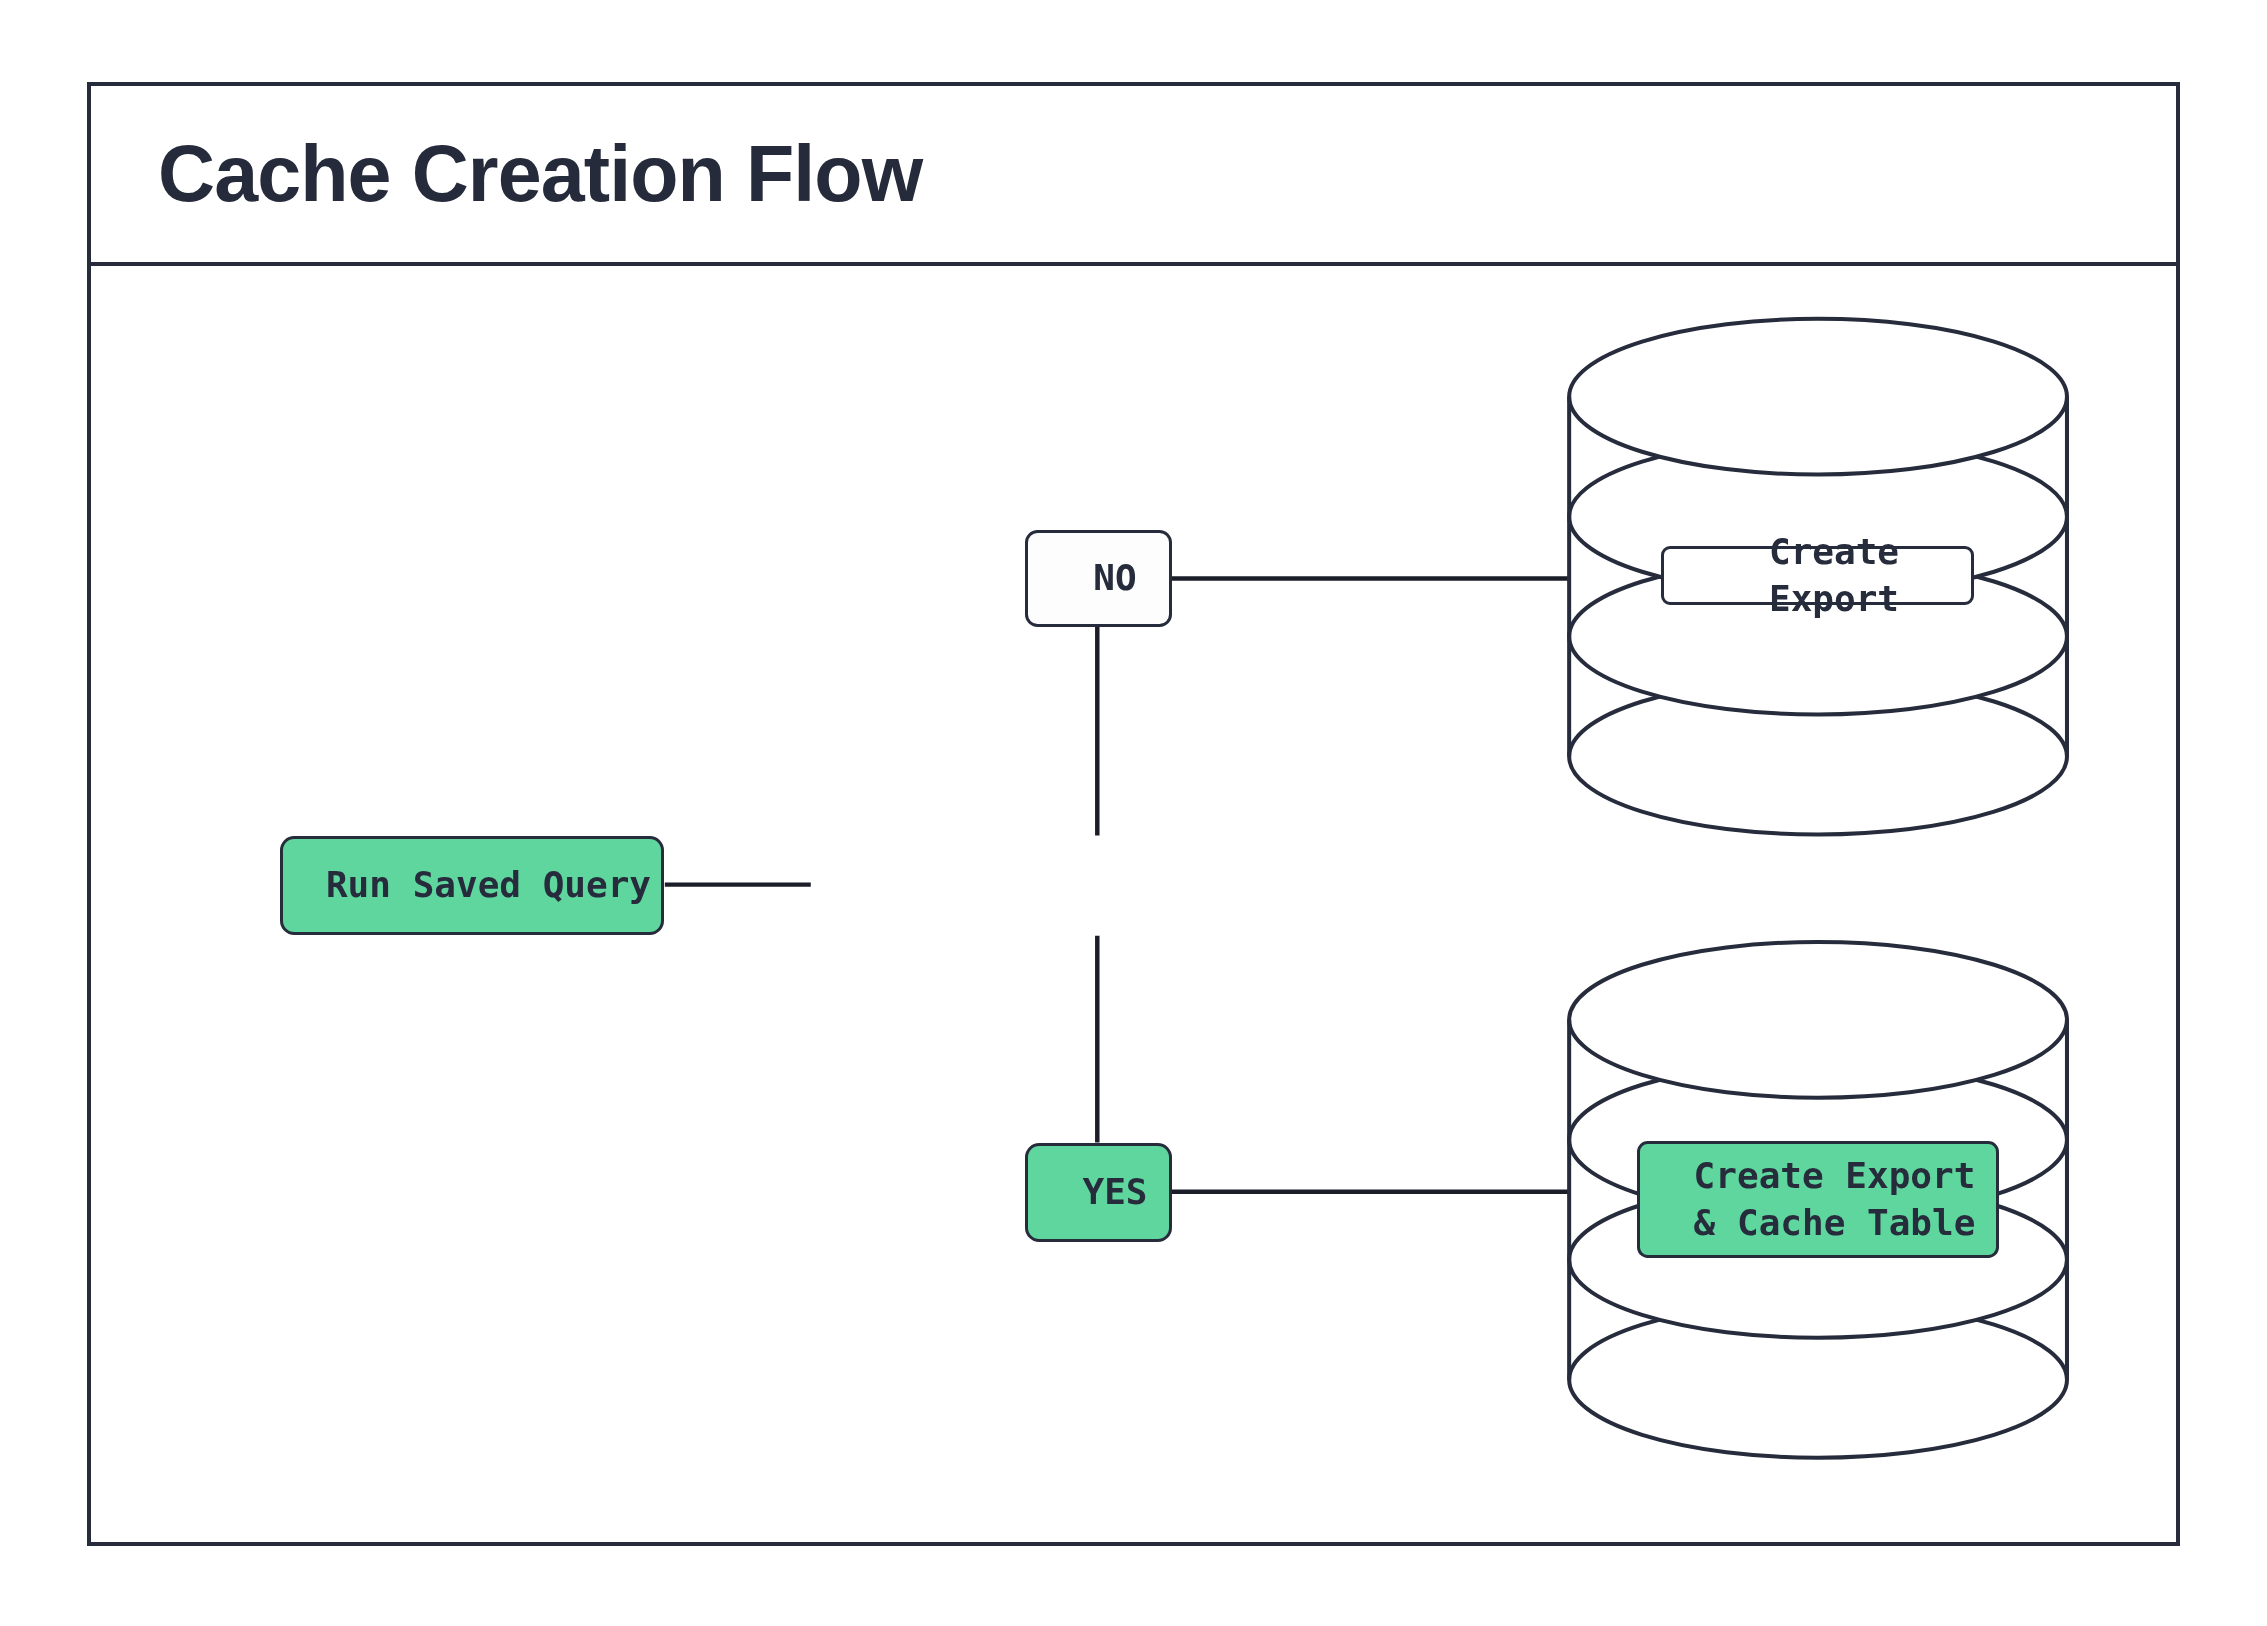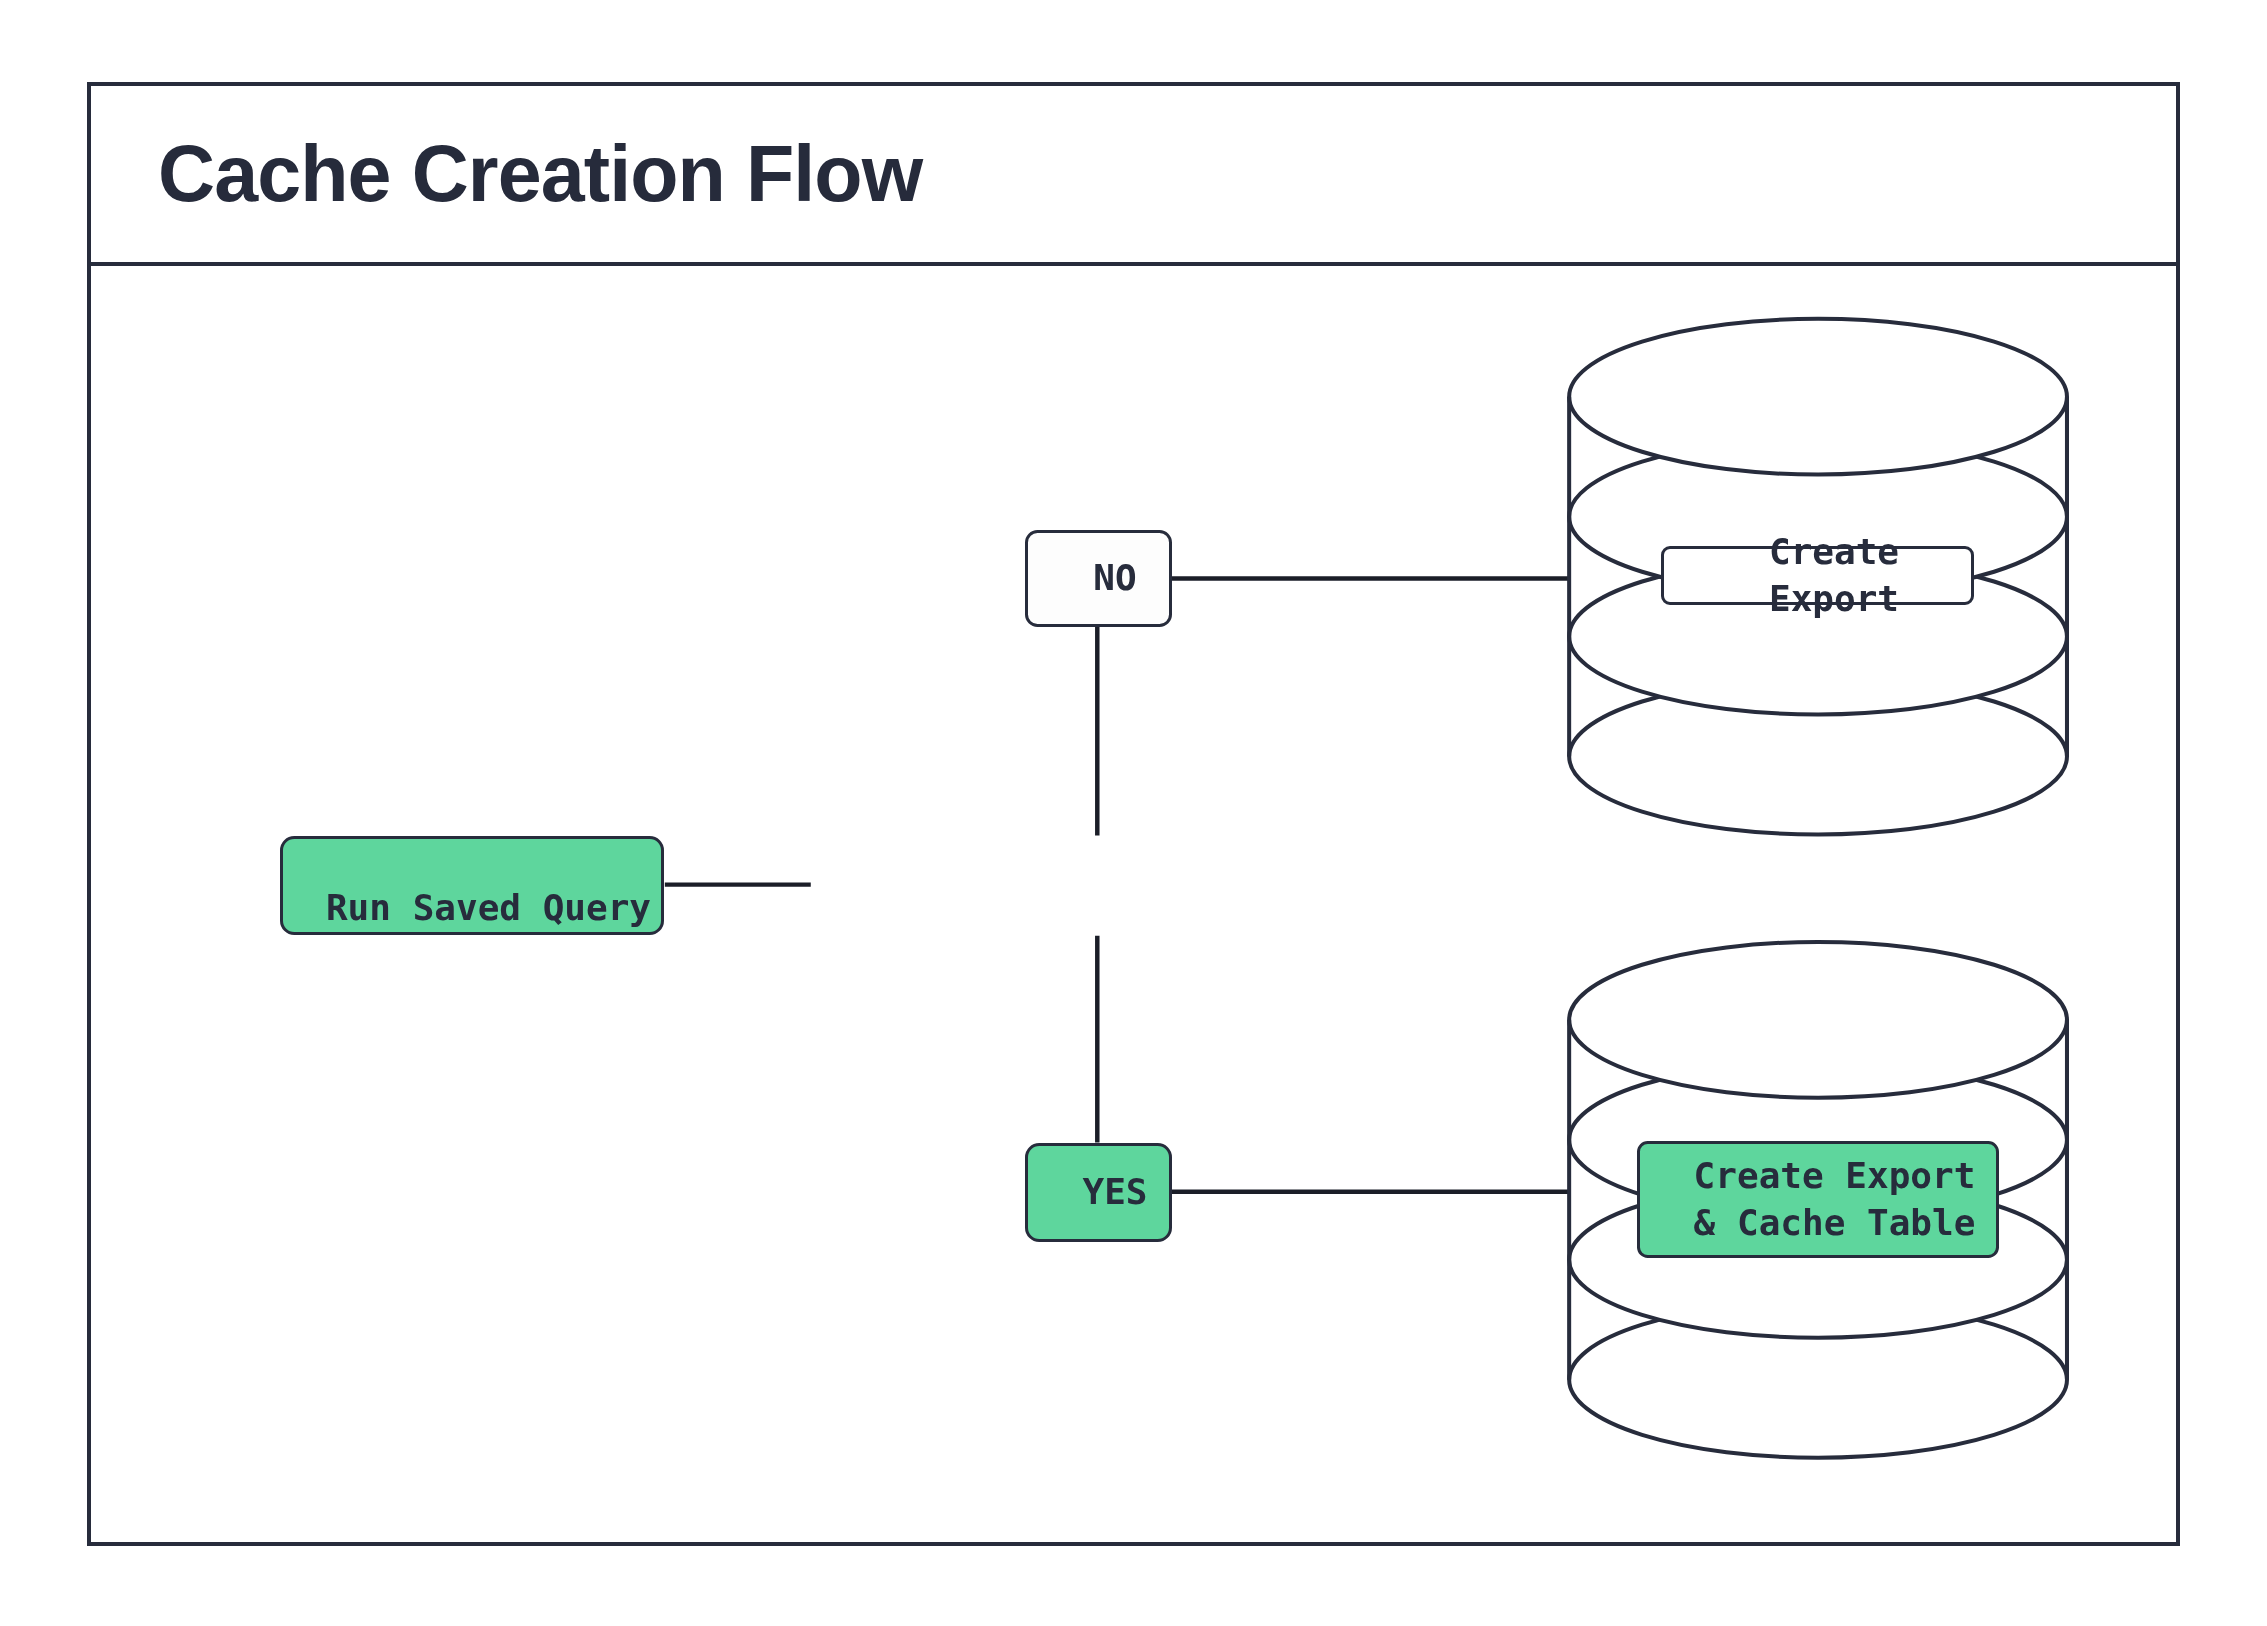--- a/index.html
+++ b/index.html
@@ -89,21 +89,21 @@
     border: 3.6px solid #272C3C;
     border-radius: 9px;
     font-weight: 700;
   }
   .node--dblabel-green {
     background: #5ED69D;
     border: 3.6px solid #272C3C;
     border-radius: 10.7px;
     font-weight: 700;
   }
-  #node-run     { left: 280px;  top: 836px;  width: 384px; height: 99px; align-items: flex-end; }
+  #node-run     { left: 280px;  top: 836px;  width: 384px; height: 99px; }
   #node-decide  { left: 811px;  top: 836px;  width: 598px; height: 100px; }
   #node-no      { left: 1025px; top: 530px;  width: 147px; height: 97px; }
   #node-yes     { left: 1025px; top: 1143px; width: 147px; height: 99px; align-items: center; }
   #node-db-no   { left: 1661px; top: 546px;  width: 313px; height: 59px;  }
   #node-db-yes  { left: 1637px; top: 1141px; width: 362px; height: 117px; }
 </style>
 </head>
 <body>
 
 <div class="stage">

